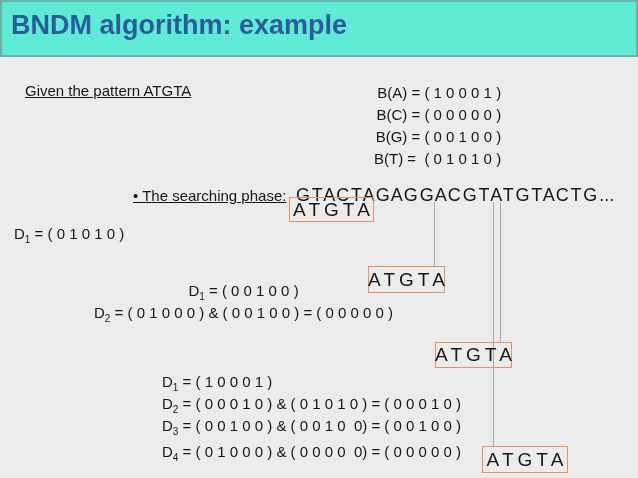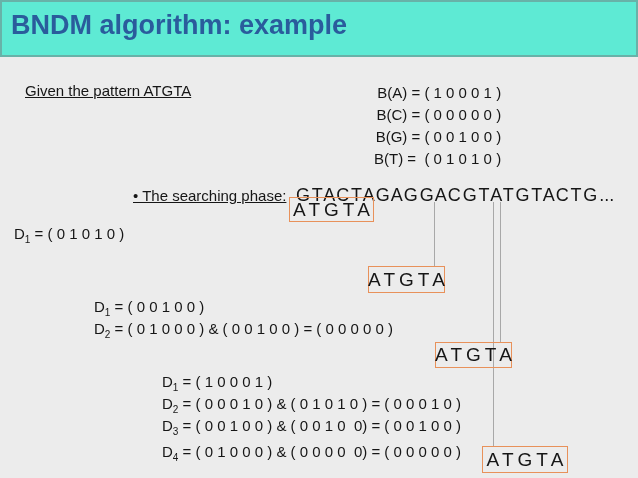--- a/index.html
+++ b/index.html
@@ -134,21 +134,21 @@
     <span>A T G T A</span>
   </div>
   <div class="pbox" style="left:482px; top:446px; width:86px; height:27px;">
     <span>A T G T A</span>
   </div>
 
   <div class="dblock" style="left:2px; top:223px;">
     <div class="drow"><span>D</span><sub>1</sub><span> = ( 0 1 0 1 0 )</span></div>
   </div>
 
-  <div class="dblock" style="left:82px; top:296px;">
+  <div class="dblock" style="left:82px; top:280px;text-align:center;">
     <div class="drow"><span>D</span><sub>1</sub><span> = ( 0 0 1 0 0 )</span></div>
     <div class="drow"><span>D</span><sub>2</sub><span> = ( 0 1 0 0 0 ) &amp; ( 0 0 1 0 0 ) = ( 0 0 0 0 0 )</span></div>
   </div>
 
   <div class="dblock" style="left:150px; top:371px;">
     <div class="drow"><span>D</span><sub>1</sub><span> = ( 1 0 0 0 1 )</span></div>
     <div class="drow"><span>D</span><sub>2</sub><span> = ( 0 0 0 1 0 ) &amp; ( 0 1 0 1 0 ) = ( 0 0 0 1 0 )</span></div>
     <div class="drow"><span>D</span><sub>3</sub><span> = ( 0 0 1 0 0 ) &amp; ( 0 0 1 0  0) = ( 0 0 1 0 0 )</span></div>
     <div class="drow gap-top"><span>D</span><sub>4</sub><span> = ( 0 1 0 0 0 ) &amp; ( 0 0 0 0  0) = ( 0 0 0 0 0 )</span></div>
   </div>

